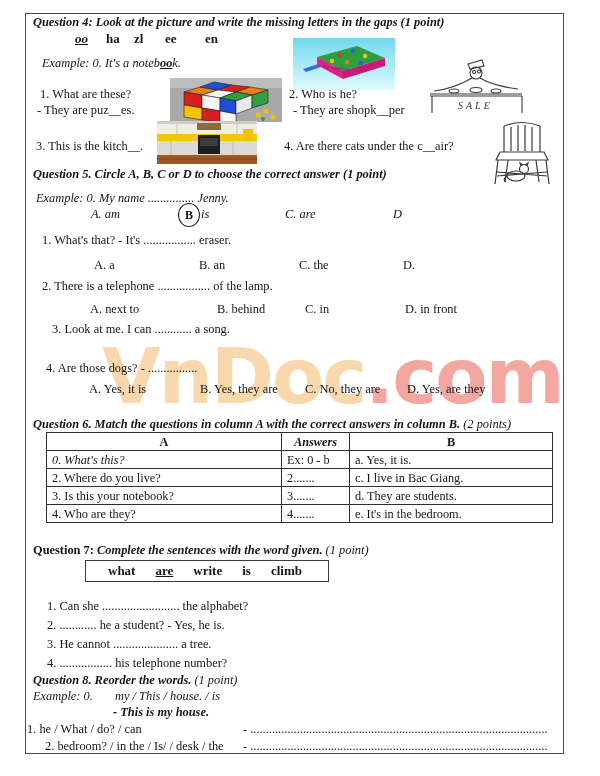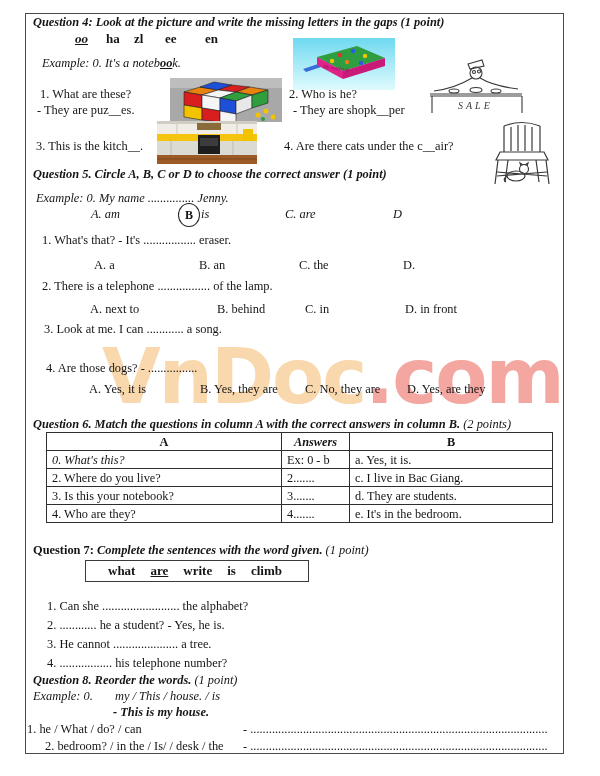--- a/index.html
+++ b/index.html
@@ -21,21 +21,21 @@
              font-family:"DejaVu Sans",sans-serif;font-weight:bold;
              font-size:76px;letter-spacing:-2px;}
   .wm1{color:#f8d8ac;}
   .wm2{color:#f3a7a0;}
   table.match{position:absolute;left:46px;top:432px;width:506px;z-index:2;
               border-collapse:collapse;table-layout:fixed;font-size:12.3px;}
   table.match td,table.match th{border:1px solid #2e2e2e;padding:0 5px;height:17px;
               line-height:16px;overflow:hidden;white-space:nowrap;text-align:left;
               font-weight:normal;vertical-align:middle;}
   table.match th{text-align:center;font-weight:bold;}
-  .wordbox{position:absolute;left:85px;top:560px;width:224px;height:22px;z-index:2;
+  .wordbox{position:absolute;left:85px;top:560px;width:244px;height:22px;z-index:2;
            border:1.2px solid #3a3a3a;display:flex;align-items:center;
            justify-content:space-between;padding:0 26px 0 22px;box-sizing:border-box;
            font-weight:bold;font-size:13px;}
   .img{position:absolute;z-index:2;}
   .dots{display:inline-block;width:305px;overflow:hidden;white-space:nowrap;vertical-align:bottom;}
   svg{display:block;}
 </style>
 </head>
 <body>
 
@@ -184,21 +184,21 @@
   </div>
 
   <div class="ln" style="left:42px;top:279px;">2. There is a telephone ................. of the lamp.</div>
   <div class="row" style="top:302px;">
     <span style="left:90px;">A. next to</span>
     <span style="left:197px;margin-left:20px;">B. behind</span>
     <span style="left:305px;">C. in</span>
     <span style="left:405px;">D. in front</span>
   </div>
 
-  <div class="ln" style="left:44px;top:322px;">3. Look at me. I can ............ a song.</div>
+  <div class="ln" style="left:52px;top:322px;">3. Look at me. I can ............ a song.</div>
 
   <div class="ln" style="left:46px;top:361px;">4. Are those dogs? - ................</div>
   <div class="row" style="top:382px;">
     <span style="left:89px;">A. Yes, it is</span>
     <span style="left:200px;">B. Yes, they are</span>
     <span style="left:305px;">C. No, they are</span>
     <span style="left:407px;">D. Yes, are they</span>
   </div>
 
   <div class="ln" style="left:33px;top:417px;"><span class="bi">Question 6. Match the questions in column A with the correct answers in column B.</span><span class="it"> (2 points)</span></div>

